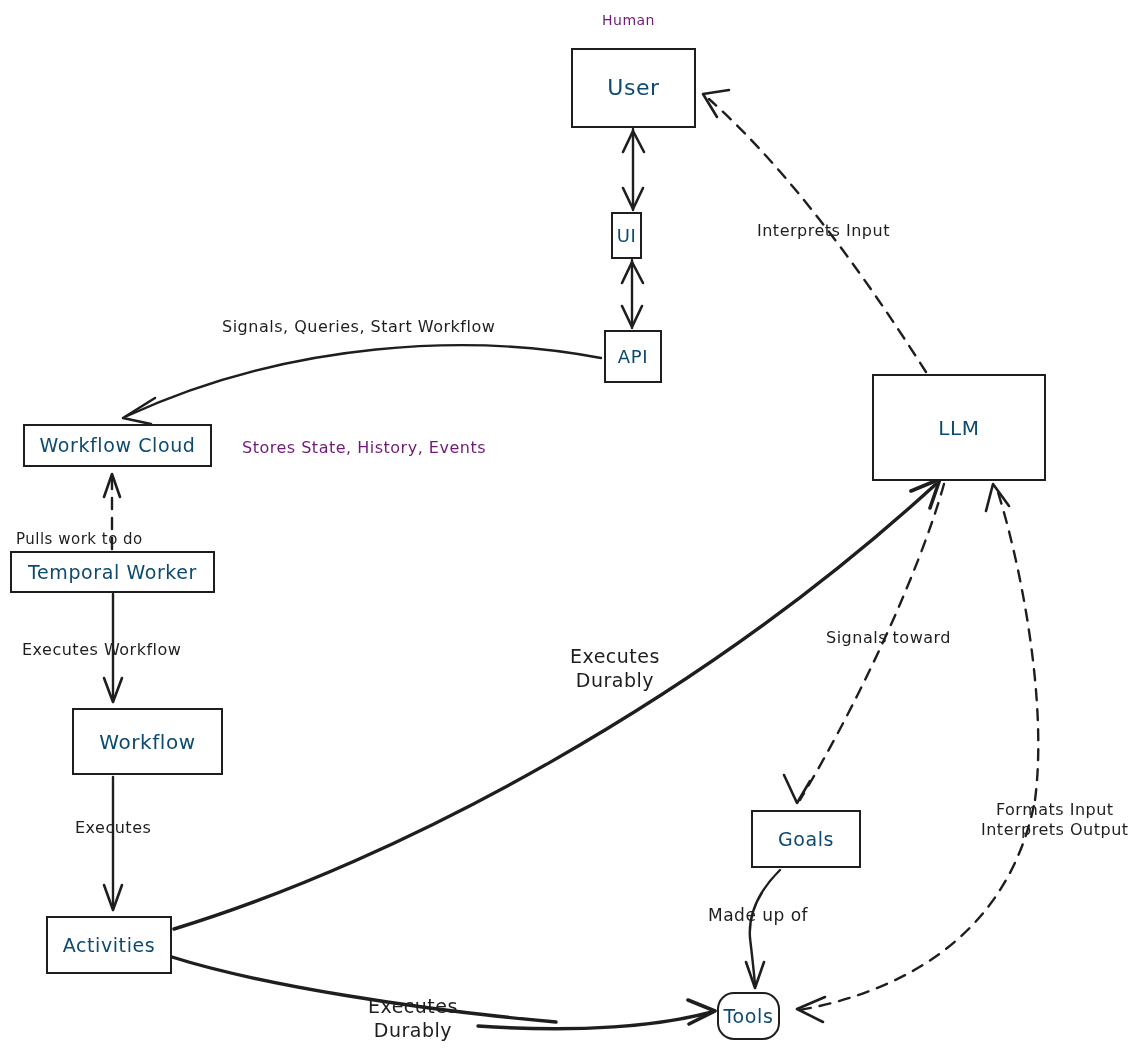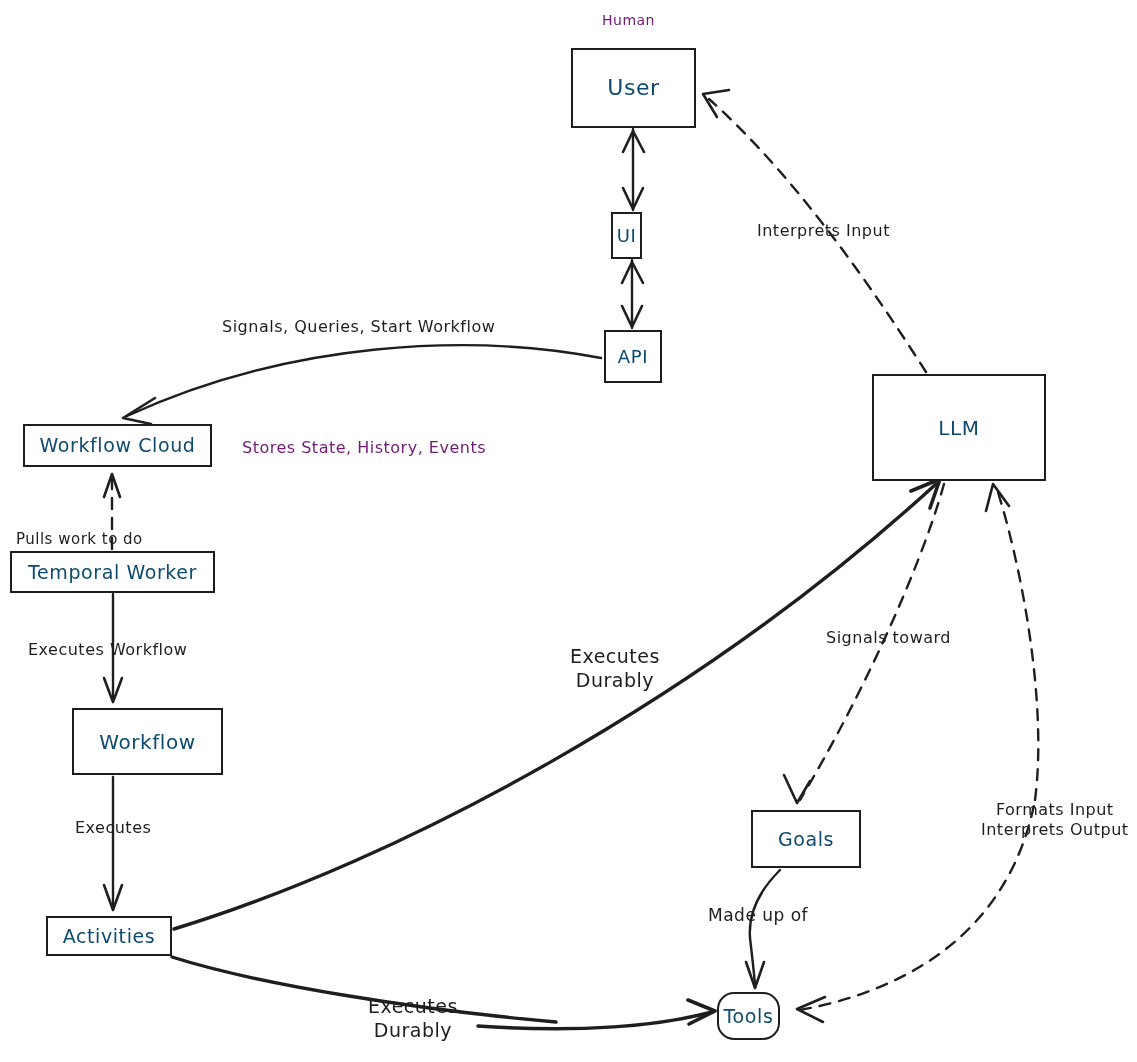--- a/index.html
+++ b/index.html
@@ -21,31 +21,31 @@
   }
   .lbl.blue{color:#701a75;}
   .lbl.ctr{text-align:center;}
   
   #node-user      {left:571px;top:48px;  width:125px;height:80px; font-size:22px;}
   #node-ui        {left:611px;top:212px; width:31px; height:47px; font-size:18px;}
   #node-api       {left:604px;top:330px; width:58px; height:53px; font-size:18px;}
   #node-temporal-cloud {left:23px; top:424px; width:189px;height:43px; font-size:19px;}
   #node-temporal-worker{left:10px; top:551px; width:205px;height:42px; font-size:19px;}
   #node-workflow  {left:38px; top:708px; width:151px;height:67px; font-size:20px;margin-left:34px;}
-  #node-activities{left:46px; top:916px; width:126px;height:40px; font-size:19px;}
+  #node-activities{left:46px; top:916px; width:126px;height:58px; font-size:19px;}
   #node-llm       {left:872px;top:374px; width:174px;height:107px;font-size:20px;}
   #node-goals     {left:731px;top:810px; width:110px;height:58px; font-size:19px;margin-left:20px;}
   #node-tools     {left:717px;top:992px; width:63px; height:48px; font-size:19px;border-radius:17px;}
   
   #lbl-human      {left:602px;top:12px;  font-size:14px;}
   #lbl-stores     {left:242px;top:438px; font-size:16px;}
   #lbl-signals    {left:222px;top:317px; font-size:16px;}
   #lbl-validates  {left:757px;top:221px; font-size:16px;}
   #lbl-pulls      {left:16px; top:498px; font-size:15px;margin-top:32px;}
-  #lbl-exec-wf    {left:28px; top:640px; font-size:16px;}
+  #lbl-exec-wf    {left:22px; top:640px; font-size:16px;}
   #lbl-executes   {left:75px; top:818px; font-size:16px;}
   #lbl-exec-dur-1 {left:570px;top:645px; font-size:19px;}
   #lbl-exec-dur-2 {left:368px;top:995px; font-size:19px;}
   #lbl-drives     {left:826px;top:628px; font-size:16px;}
   #lbl-made-up    {left:708px;top:905px; font-size:17px;}
   #lbl-formats    {left:981px;top:800px; font-size:16px;}
 </style>
 </head>
 <body>
 

